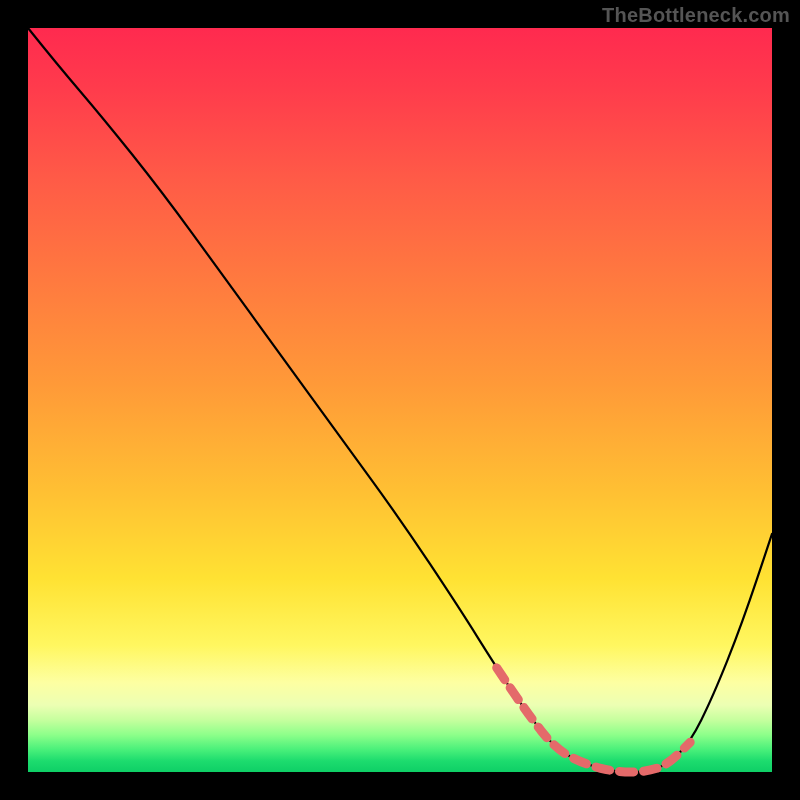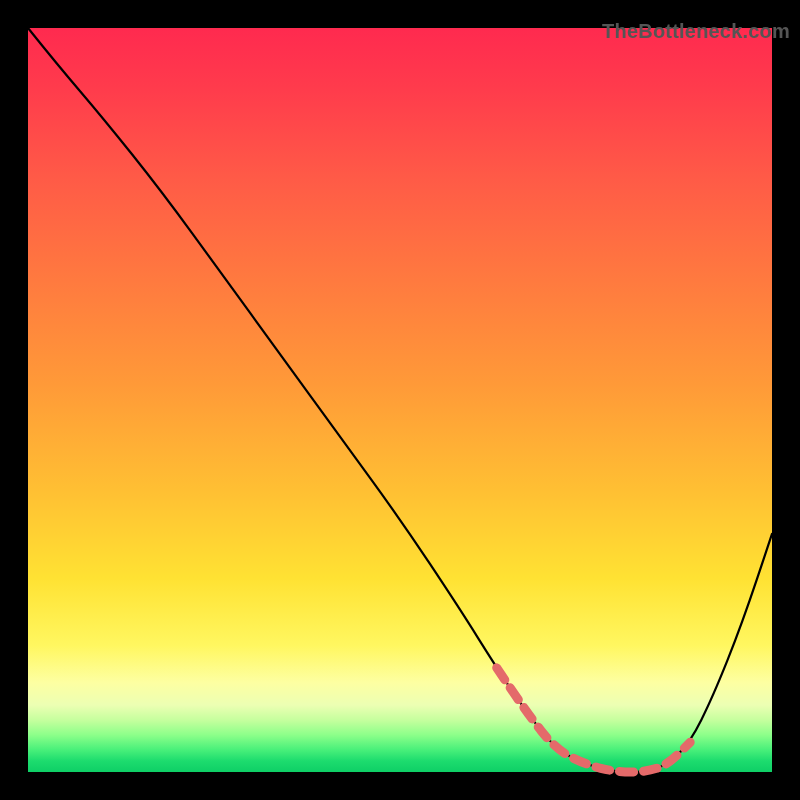--- a/index.html
+++ b/index.html
@@ -12,21 +12,21 @@
     font-family: Arial, Helvetica, sans-serif;
   }
   .frame {
     position: relative;
     width: 800px;
     height: 800px;
     background: #000;
   }
   .watermark {
     position: absolute;
-    top: 20px;
+    top: 4px;
     right: 10px;
     color: #555;
     font-size: 20px;
     font-weight: 600;
     letter-spacing: 0.2px;
     z-index: 10;
   }
   .plot-area {
     position: absolute;
     left: 28px;

